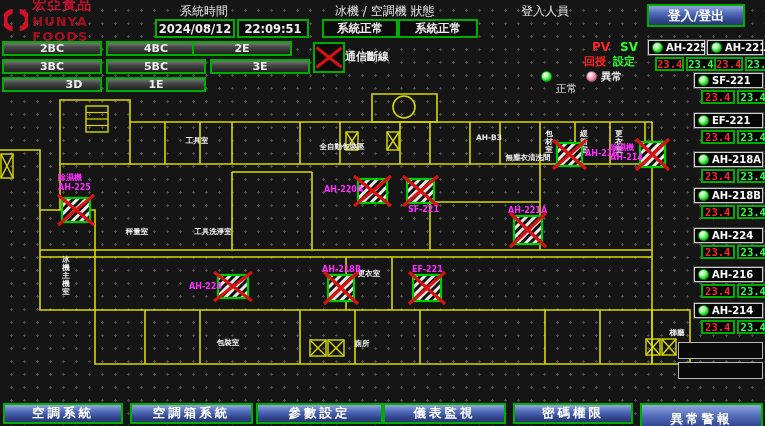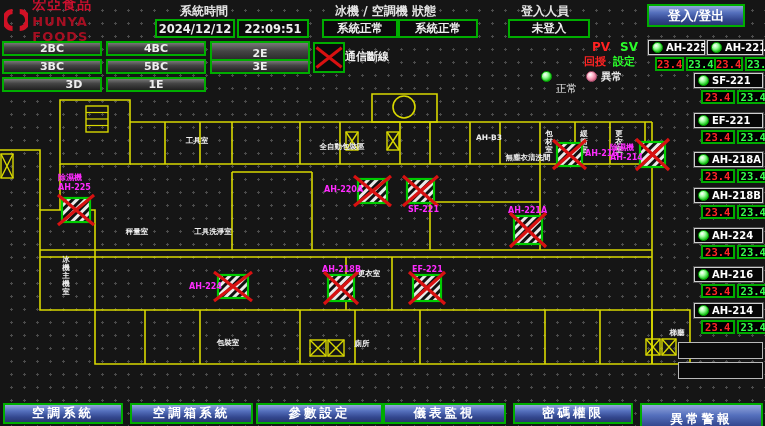--- a/index.html
+++ b/index.html
@@ -6,21 +6,21 @@
   #screen{
     position:relative;width:765px;height:426px;overflow:hidden;
     background-color:#151515;
     background-image:radial-gradient(#4c4c4c 1px, transparent 1.4px);
     background-size:13px 13px;background-position:5px 4px;
     font-family:"DejaVu Sans",sans-serif;
   }
   .abs{position:absolute;}
   .gbox{border:2px solid #00ad00;background:#0b0b0b;color:#efefef;
     font-weight:bold;display:flex;align-items:center;justify-content:center;}
-  .hlabel{color:#e3e3e3;font-weight:bold;font-size:12px;white-space:nowrap;}
+  .hlabel{color:#e3e3e3;font-weight:normal;font-size:12px;white-space:nowrap;}
   .fbtn{border:2px solid #00ad00;color:#eee;font-weight:bold;font-size:11px;
     background:linear-gradient(180deg,#787878 0%,#454545 40%,#202020 100%);
     display:flex;align-items:center;justify-content:center;box-sizing:border-box;}
   .bbtn{border:2px solid #00ad00;color:#fff;font-weight:bold;font-size:12.5px;letter-spacing:3px;
     background:linear-gradient(180deg,#93a6dc 0%,#5570bd 35%,#33478f 70%,#263archive6e 100%);
     display:flex;align-items:center;justify-content:center;box-sizing:border-box;}
   .bluegrad{background:linear-gradient(180deg,#93a6dc 0%,#5570bd 35%,#33478f 72%,#273770 100%);}
   .lamp{width:11px;height:11px;border-radius:50%;border:1px solid #00aa00;box-sizing:border-box;
     background:radial-gradient(circle at 35% 30%,#ffffff,#9dff9d 35%,#18c018 75%,#077a07);flex:0 0 auto;}
   .lamp.bad{border-color:#b05070;
@@ -173,48 +173,45 @@
       <path d="M22,3 a11,12 0 1 1 0,24" stroke="#d11125" stroke-width="7" fill="none"></path>
     </svg>
     <div>
       <div style="color:#c8102e;font-weight:bold;font-size:14px;letter-spacing:1px;">宏亞食品</div>
       <div style="color:#a50f22;font-weight:bold;font-size:13px;letter-spacing:1px;">HUNYA FOODS</div>
     </div>
   </div>
 
   <div class="abs hlabel" style="left:180px;top:3px;">系統時間</div>
   <div class="abs gbox" style="left:155px;top:19px;width:76px;height:15px;font-size:11.5px;">
-    <span>2024/12/12</span>
+    <span>2024/08/12</span>
     </div>
   <div class="abs gbox" style="left:237px;top:19px;width:68px;height:15px;font-size:11.5px;">
     <span>22:09:51</span>
     </div>
 
   <div class="abs hlabel" style="left:335px;top:3px;">冰機 / 空調機 狀態</div>
   <div class="abs gbox" style="left:322px;top:19px;width:72px;height:15px;font-size:11.5px;">
     <span>系統正常</span>
     </div>
   <div class="abs gbox" style="left:398px;top:19px;width:76px;height:15px;font-size:11.5px;">
     <span>系統正常</span>
     </div>
 
   <div class="abs hlabel" style="left:521px;top:3px;">登入人員</div>
-  <div class="abs gbox" style="left:508px;top:19px;width:78px;height:15px;font-size:11.5px;">
-    <span>未登入</span>
-    </div>
 
   <div class="abs bluegrad" style="left:647px;top:4px;width:98px;height:23px;border:2px solid #00ad00;box-sizing:border-box;
               color:#fff;font-weight:bold;font-size:13px;display:flex;align-items:center;justify-content:center;">
     <span>登入/登出</span>
     </div>
 
   <div id="floorbtns">
       <div class="abs fbtn" style="left: 2px; top: 41px; width: 100px; height: 15px;">2BC</div>
       <div class="abs fbtn" style="left: 106px; top: 41px; width: 100px; height: 15px;">4BC</div>
-      <div class="abs fbtn" style="left: 210px; top: 41px; width: 100px; height: 24px;">2E</div>
+      <div class="abs fbtn" style="left: 192px; top: 41px; width: 100px; height: 15px;">2E</div>
       <div class="abs fbtn" style="left: 2px; top: 59px; width: 100px; height: 15px;">3BC</div>
       <div class="abs fbtn" style="left: 106px; top: 59px; width: 100px; height: 15px;">5BC</div>
       <div class="abs fbtn" style="left: 210px; top: 59px; width: 100px; height: 15px;">3E</div>
       <div class="abs fbtn" style="left: 2px; top: 77px; width: 100px; height: 15px; padding-left: 44px;">3D</div>
       <div class="abs fbtn" style="left: 106px; top: 77px; width: 100px; height: 15px;">1E</div>
     </div>
 
   <div class="abs gbox redx" style="left:313px;top:42px;width:28px;height:27px;"></div>
   <div class="abs" style="left:345px;top:49px;color:#f2f2f2;font-weight:bold;font-size:11px;">通信斷線</div>
 

